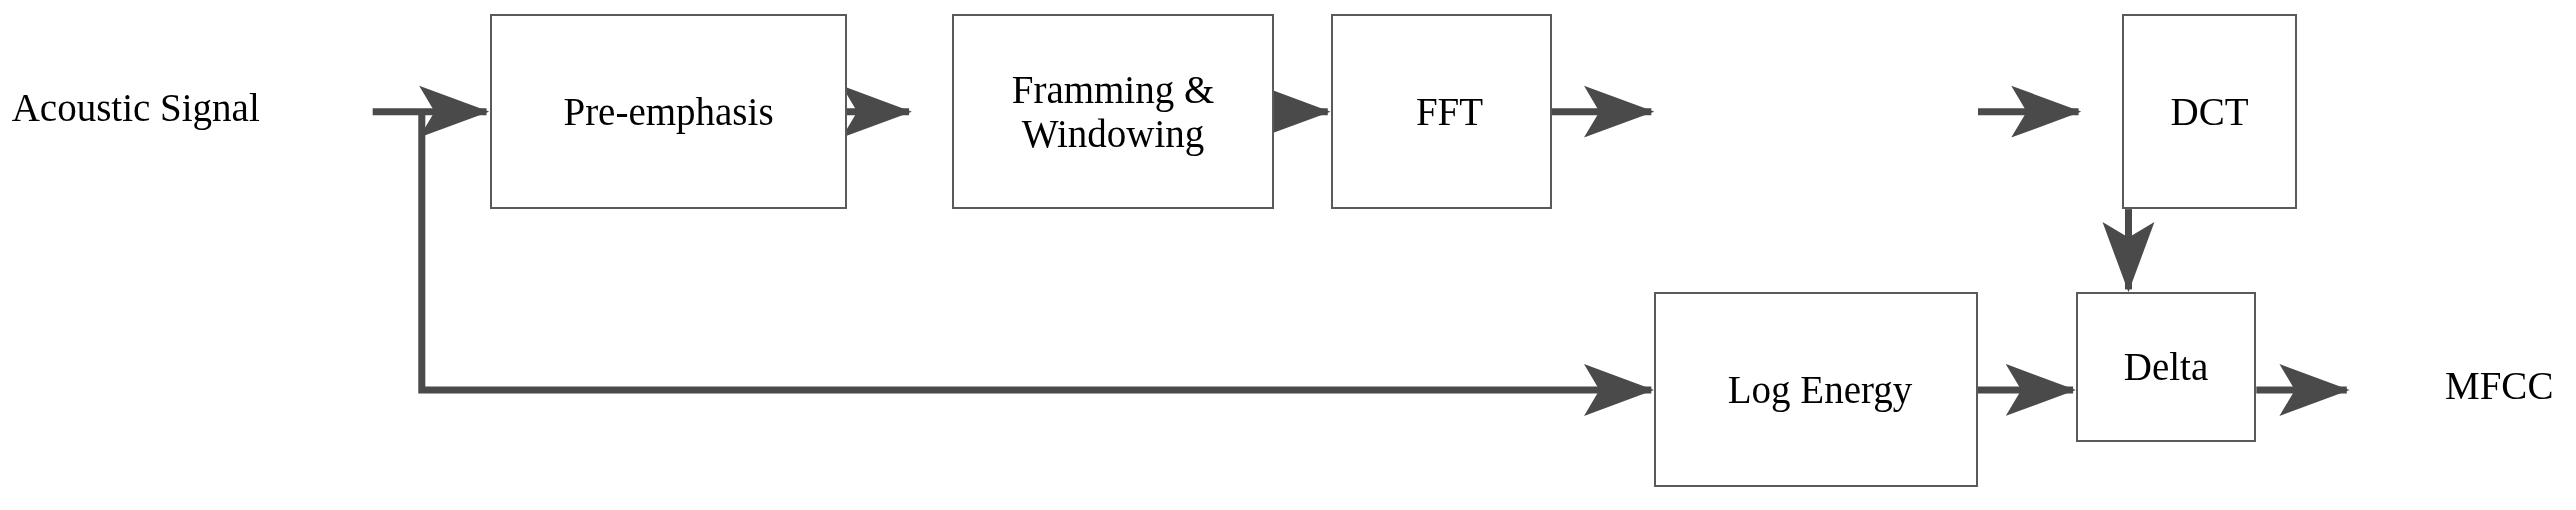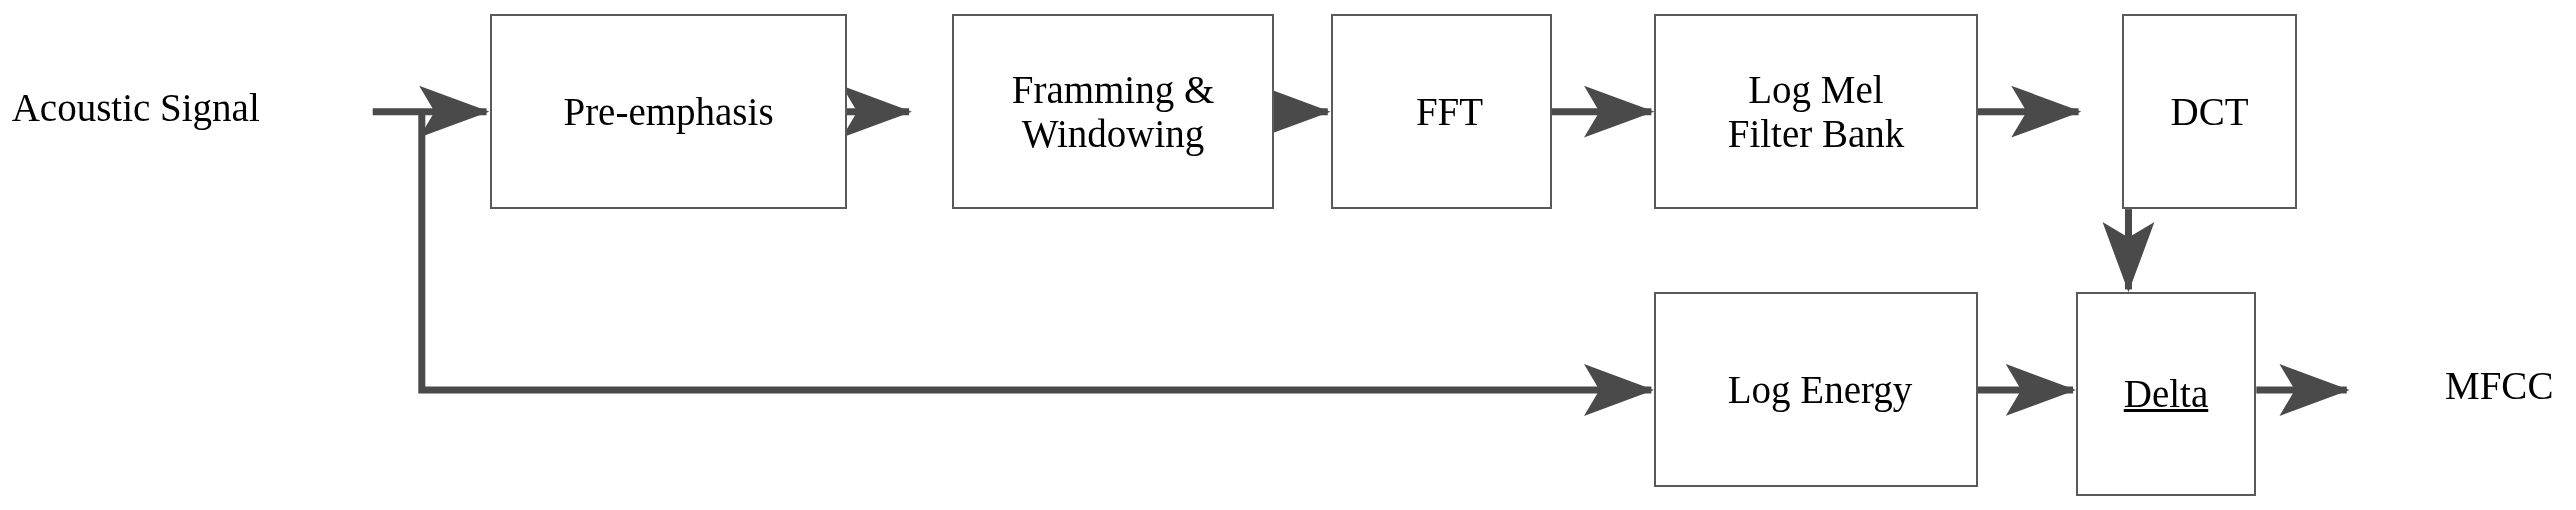--- a/index.html
+++ b/index.html
@@ -98,31 +98,27 @@
 
   <div class="node" style="left:912px; top:14px; width:322px; height:195px;margin-left:40px;">
     <span class="node-label">Framming &amp;
 Windowing</span>
   </div>
 
   <div class="node" style="left:1331px; top:14px; width:221px; height:195px;padding-left:16px;">
     <span class="node-label">FFT</span>
   </div>
 
-  <div class="node" style="left:1654px; top:14px; width:324px; height:195px;">
-    <span class="node-label">Log Mel
-Filter Bank</span>
-  </div>
 
   <div class="node" style="left:2082px; top:14px; width:175px; height:195px;margin-left:40px;">
     <span class="node-label">DCT</span>
   </div>
 
   <div class="node" style="left:1654px; top:292px; width:324px; height:195px;padding-left:8px;">
     <span class="node-label">Log Energy</span>
   </div>
 
-  <div class="node" style="left:2076px; top:292px; width:180px; height:204px;text-decoration:underline;">
+  <div class="node" style="left:2076px; top:292px; width:180px; height:150px;">
     <span class="node-label">Delta</span>
   </div>
 
 </div>
 
 
 </body></html>

